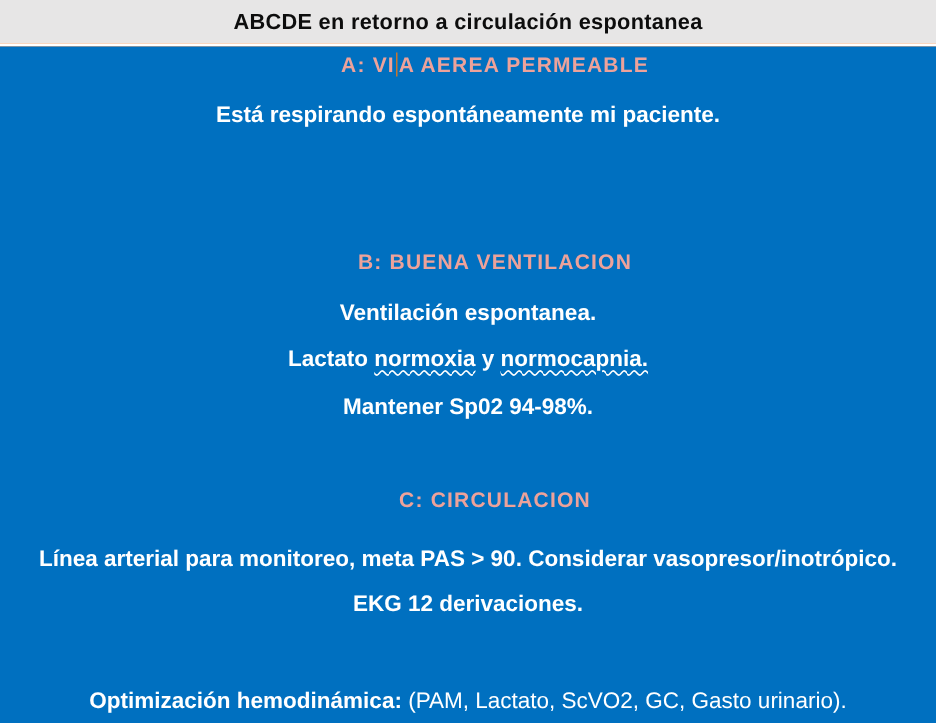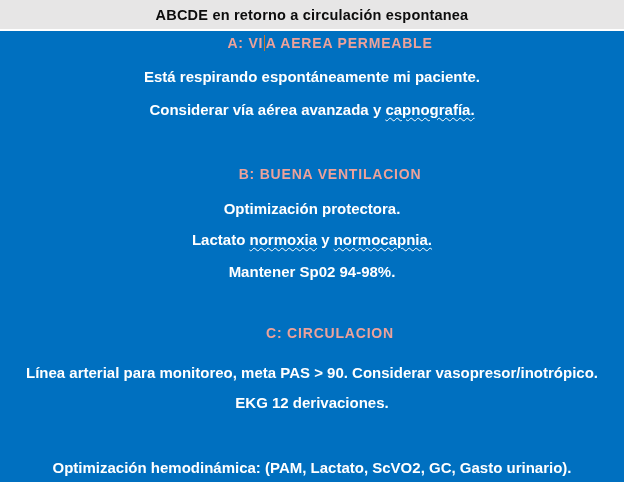--- a/index.html
+++ b/index.html
@@ -34,21 +34,21 @@
     text-decoration-line:underline;
     text-decoration-style:wavy;
     text-decoration-color:#ffffff;
     text-decoration-thickness:1px;
     text-underline-offset:2px;
   }
   .caret{
     display:inline-block;width:1.5px;height:16px;background:#c8762f;
     vertical-align:-3px;margin:0 0.5px;
   }
-  .regular{font-weight:700;}
+  .regular{font-weight:400;}
 </style>
 </head>
 <body>
 
 <div class="screen">
 
   <header class="doc-header">
     <span class="doc-title">ABCDE en retorno a circulación espontanea</span>
   </header>
 
@@ -57,30 +57,27 @@
   <main class="slide">
 
     <div class="line heading" style="top:4px">
       <span>A: VI</span><span class="caret"></span><span>A AEREA PERMEABLE</span>
     </div>
 
     <div class="line" style="top:39px">
       <span>Está respirando espontáneamente mi paciente.</span>
     </div>
 
-    <div class="line" style="top:72px">
-      <span>Considerar vía aérea avanzada y </span><span class="misspelled">capnografía.</span>
-    </div>
 
     <div class="line heading" style="top:135px">
       <span>B: BUENA VENTILACION</span>
     </div>
 
     <div class="line" style="top:171px">
-      <span>Optimización protectora.</span>
+      <span>Ventilación espontanea.</span>
     </div>
 
     <div class="line" style="top:202px">
       <span>Lactato </span><span class="misspelled">normoxia</span><span> y </span><span class="misspelled">normocapnia.</span>
     </div>
 
     <div class="line" style="top:234px">
       <span>Mantener Sp02 94-98%.</span>
     </div>
 

